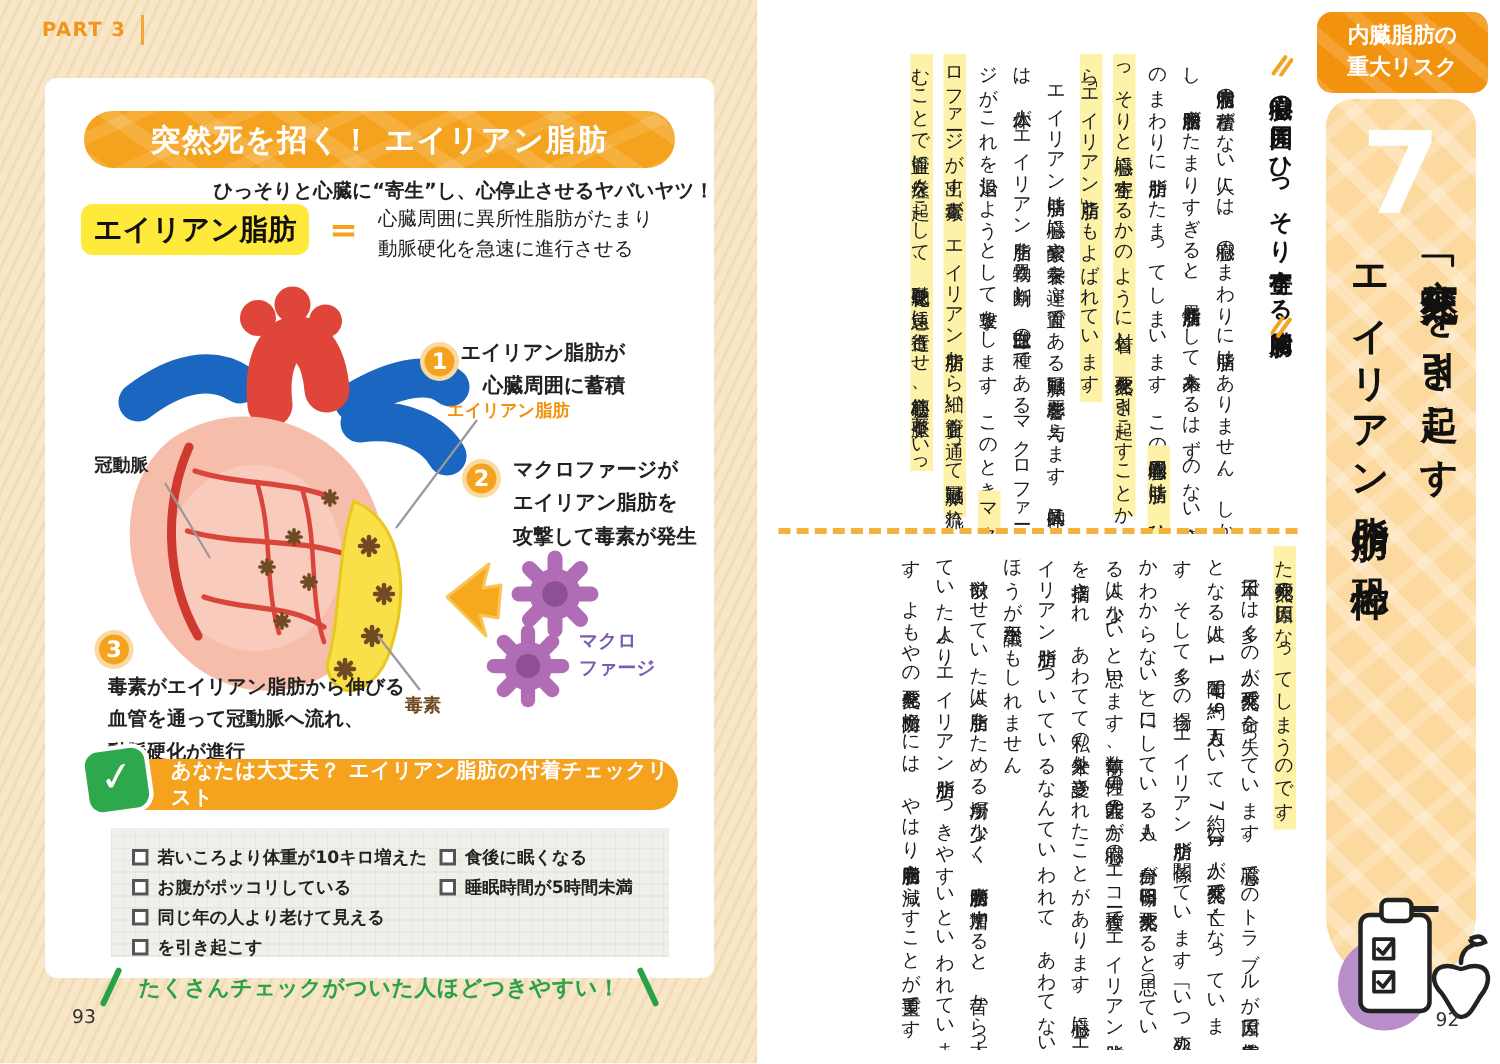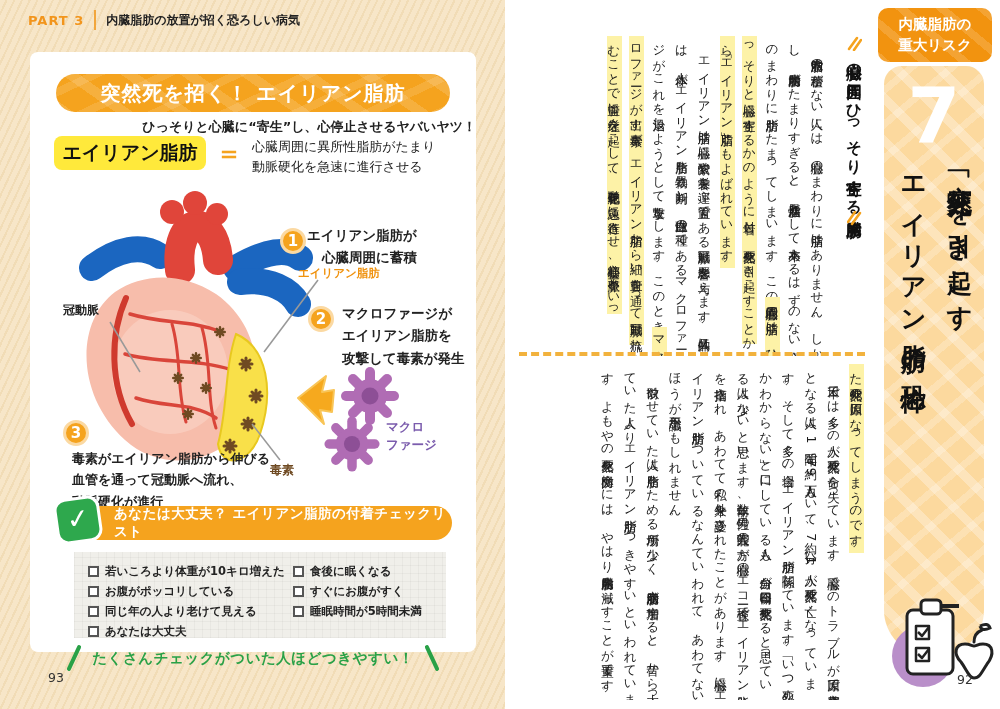--- a/index.html
+++ b/index.html
@@ -147,21 +147,20 @@
   .corner-icons { position:absolute; left:378px; top:592px; }
 </style>
 </head>
 <body>
 
 <div class="page-left">
 
   <div class="part-header">
     <span class="part-label">PART 3</span>
     <span class="part-divider"></span>
-    <span class="part-title">内臓脂肪の放置が招く恐ろしい病気</span>
   </div>
 
   <div class="card">
 
     <div class="title-pill">突然死を招く！ エイリアン脂肪</div>
     <div class="subtitle">ひっそりと心臓に“寄生”し、心停止させるヤバいヤツ！</div>
 
     <div class="term-row">
       <div class="term-box">エイリアン脂肪</div>
       <div class="term-eq">＝</div>
@@ -281,31 +280,27 @@
         <li class="check-item">
             <span class="cbx"></span>
             <span>お腹がポッコリしている</span>
           </li>
         <li class="check-item">
             <span class="cbx"></span>
             <span>同じ年の人より老けて見える</span>
           </li>
         <li class="check-item">
             <span class="cbx"></span>
-            <span>あなたは大丈夫</span>
+            <span>を引き起こす</span>
           </li>
       </ul>
       <ul class="check-col c2">
         <li class="check-item">
             <span class="cbx"></span>
             <span>食後に眠くなる</span>
-          </li>
-        <li class="check-item">
-            <span class="cbx"></span>
-            <span>すぐにお腹がすく</span>
           </li>
         <li class="check-item">
             <span class="cbx"></span>
             <span>睡眠時間が5時間未満</span>
           </li>
       </ul>
     </div>
 
     <div class="check-footer">
       <span class="slash l"></span>

